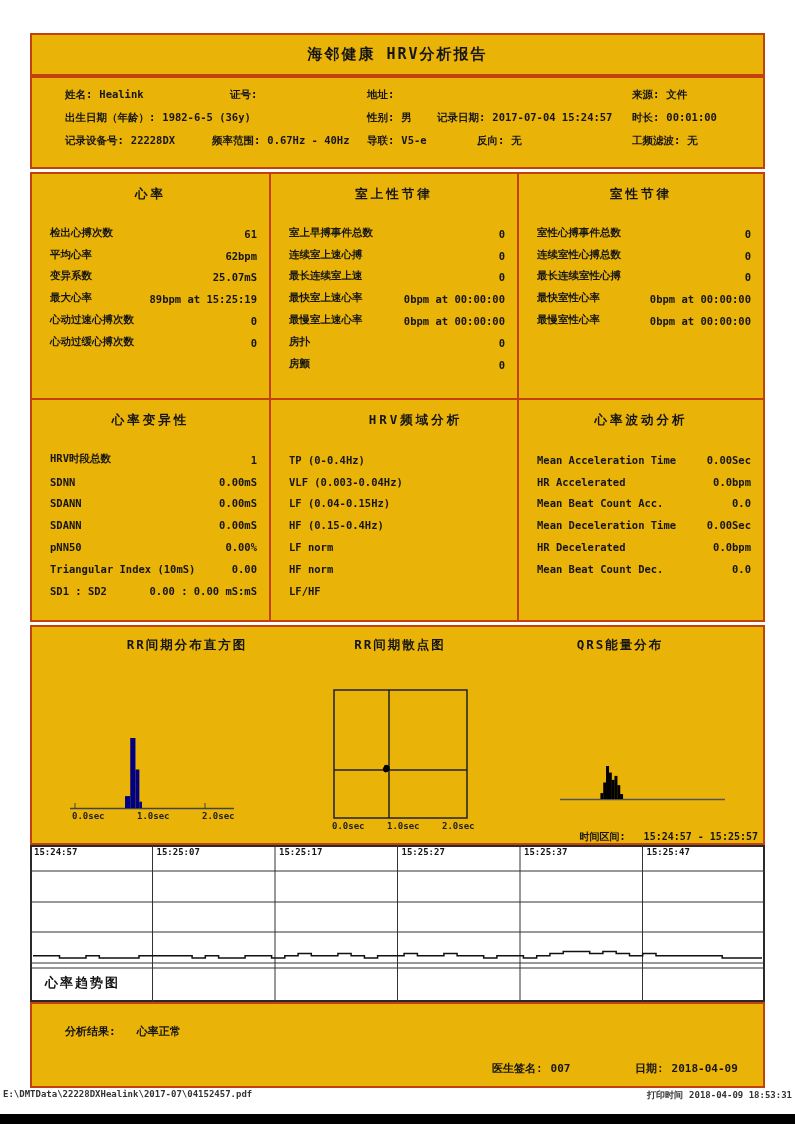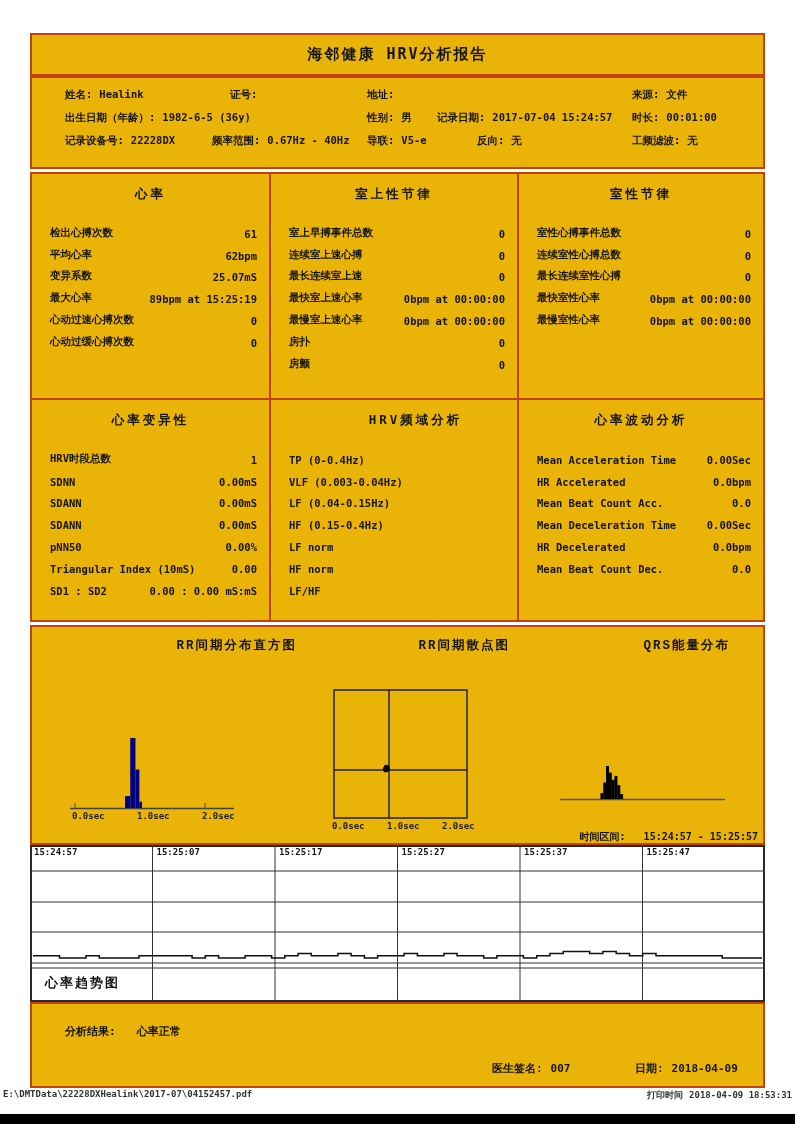--- a/index.html
+++ b/index.html
@@ -9,21 +9,21 @@
   .title-box{left:30px;top:33px;width:735px;height:43px;display:flex;align-items:center;justify-content:center;}
   .report-title{font-size:15px;letter-spacing:2px;}
   .info-box{left:30px;top:76px;width:735px;height:93px;}
   .fl{position:absolute;white-space:nowrap;font-size:10.5px;}
   .fl .lbl{margin-right:7px;}
   .stats-box{height:281px;}
   .panel-title{text-align:center;margin-top:12px;font-size:12.5px;letter-spacing:3px;}
   .panel-rows{margin-top:15px;}
   .stat-row{display:flex;justify-content:space-between;margin:0 12px 0 18px;height:21.8px;font-size:10.5px;white-space:nowrap;align-items:flex-end;}
   .charts-box{left:30px;top:625px;width:735px;height:220px;}
-  .chart-title{position:absolute;top:10px;width:220px;text-align:right;font-size:12.5px;letter-spacing:2px;font-family:Liberation Mono, monospace;}
+  .chart-title{position:absolute;top:10px;width:220px;text-align:center;font-size:12.5px;letter-spacing:2px;}
   #charts-svg{position:absolute;left:0;top:0;}
   .tick{font:bold 9px "DejaVu Sans Mono",monospace;fill:#222;}
   .interval-line{position:absolute;right:5px;top:203px;font-size:10px;border-bottom:1px solid #333;padding-bottom:1px;}
   .interval-line .lbl{margin-right:18px;}
   .trend-wrap{position:absolute;left:30px;top:845px;width:735px;height:157px;}
   #trend-svg{position:absolute;left:0;top:0;}
   .ts{position:absolute;top:2px;font-size:9px;white-space:nowrap;}
   .trend-title{position:absolute;left:15px;top:129px;font-size:13px;letter-spacing:2px;}
   .bottom-box{left:30px;top:1002px;width:735px;height:86px;}
   .result-line{position:absolute;left:33px;top:20px;font-size:11px;}

